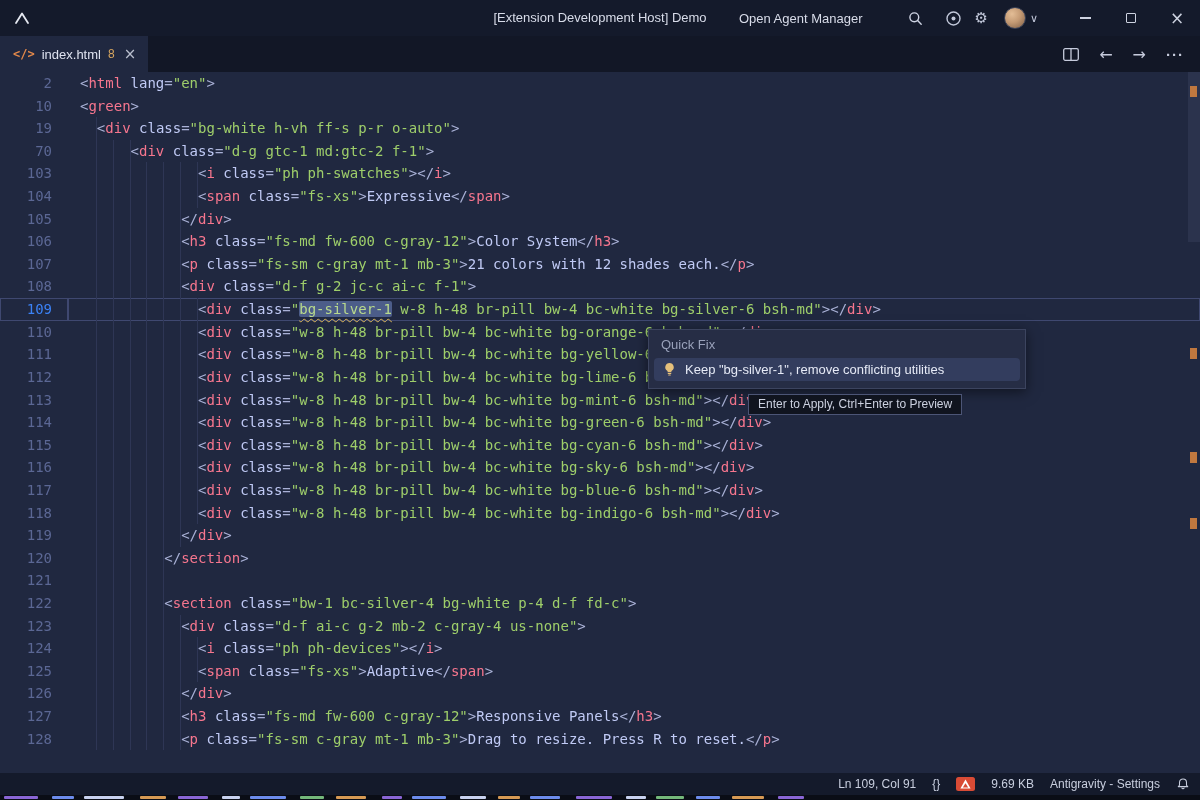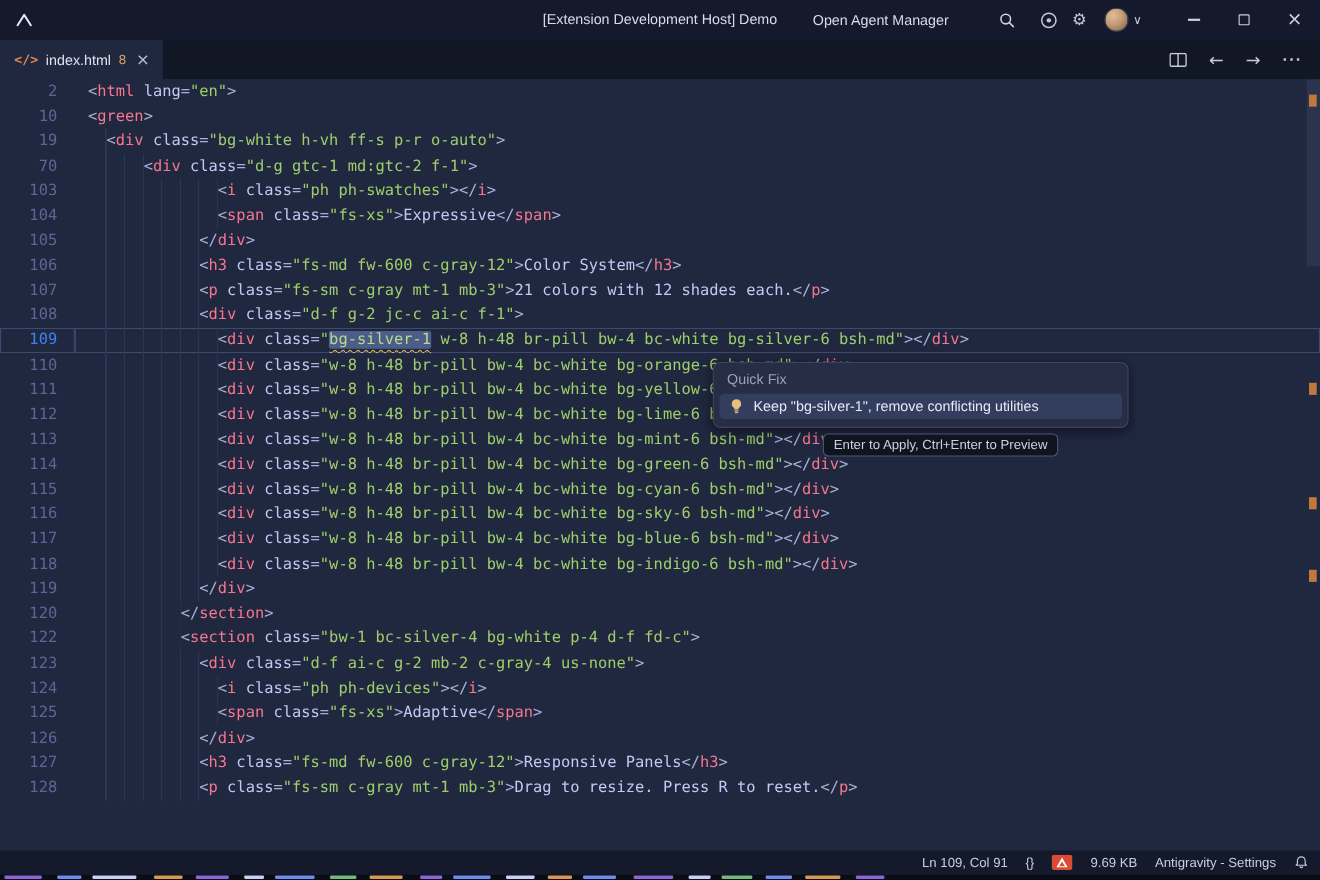--- a/index.html
+++ b/index.html
@@ -86,32 +86,32 @@
   .row.current .gutter { box-shadow:inset 0 0 0 1px #3f4870; color:#3b82f6;padding-left:8px; }
 
   
   .overview-ruler { position:absolute; top:0; right:0; width:13px; height:100%; }
   .scroll-thumb { position:absolute; top:0; right:0; width:12px; height:170px; background:rgba(121,134,172,0.12); }
   .ovmark { position:absolute; right:3px; width:7px; height:11px; background:#c0783f; }
 
   
   .quickfix {
     position:absolute; left:648px; top:329px; width:378px; z-index:40;
-    background:#262d45; border:1px solid #3c445f; border-radius:7px;
+    background:#262d45; border:1px solid #3c445f; border-radius:0;
     box-shadow:0 3px 12px rgba(0,0,0,0.5); font-size:13px;
   }
   .qf-header { padding:7px 12px 4px; color:#99a1ba; }
   .qf-item {
     margin:2px 5px 7px; padding:4px 8px; background:#333d5e; border-radius:4px;
     display:flex; align-items:center; gap:8px; color:#e6eaf6; cursor:default;
   }
   .bulb { display:flex; }
   .qf-hint {
     position:absolute; left:748px; top:394px; z-index:41;
-    background:#10141f; border:1px solid #4c5576; border-radius:5px;
+    background:#10141f; border:1px solid #4c5576; border-radius:0;
     padding:2px 9px 3px; font-size:12px; color:#ccd1e0; white-space:nowrap;
   }
 
   
   .statusbar {
     height:22px; background:#141a2b; color:#c8cede; font-size:12px;
     display:flex; align-items:center; justify-content:flex-end; gap:16px;
     padding:0 10px;
   }
   .sb-item { display:flex; align-items:center; gap:5px; cursor:default; }
@@ -270,20 +270,24 @@
         </div>
         <div class="row">
           <div class="gutter">119</div>
           <div class="codeline"><span class="guides" style="width: 12ch;"></span><span class="ctext">            <span class="tk-p">&lt;/</span><span class="tk-t">div</span><span class="tk-p">&gt;</span></span></div>
         </div>
         <div class="row">
           <div class="gutter">120</div>
           <div class="codeline"><span class="guides" style="width: 10ch;"></span><span class="ctext">          <span class="tk-p">&lt;/</span><span class="tk-t">section</span><span class="tk-p">&gt;</span></span></div>
         </div>
         <div class="row">
+          <div class="gutter">121</div>
+          <div class="codeline"><span class="guides" style="width: 10ch;"></span><span class="ctext">          </span></div>
+        </div>
+        <div class="row">
           <div class="gutter">122</div>
           <div class="codeline"><span class="guides" style="width: 10ch;"></span><span class="ctext">          <span class="tk-p">&lt;</span><span class="tk-t">section</span><span class="tk-x"> class</span><span class="tk-p">=</span><span class="tk-s">"bw-1 bc-silver-4 bg-white p-4 d-f fd-c"</span><span class="tk-p">&gt;</span></span></div>
         </div>
         <div class="row">
           <div class="gutter">123</div>
           <div class="codeline"><span class="guides" style="width: 12ch;"></span><span class="ctext">            <span class="tk-p">&lt;</span><span class="tk-t">div</span><span class="tk-x"> class</span><span class="tk-p">=</span><span class="tk-s">"d-f ai-c g-2 mb-2 c-gray-4 us-none"</span><span class="tk-p">&gt;</span></span></div>
         </div>
         <div class="row">
           <div class="gutter">124</div>
           <div class="codeline"><span class="guides" style="width: 14ch;"></span><span class="ctext">              <span class="tk-p">&lt;</span><span class="tk-t">i</span><span class="tk-x"> class</span><span class="tk-p">=</span><span class="tk-s">"ph ph-devices"</span><span class="tk-p">&gt;</span><span class="tk-p">&lt;/</span><span class="tk-t">i</span><span class="tk-p">&gt;</span></span></div>

